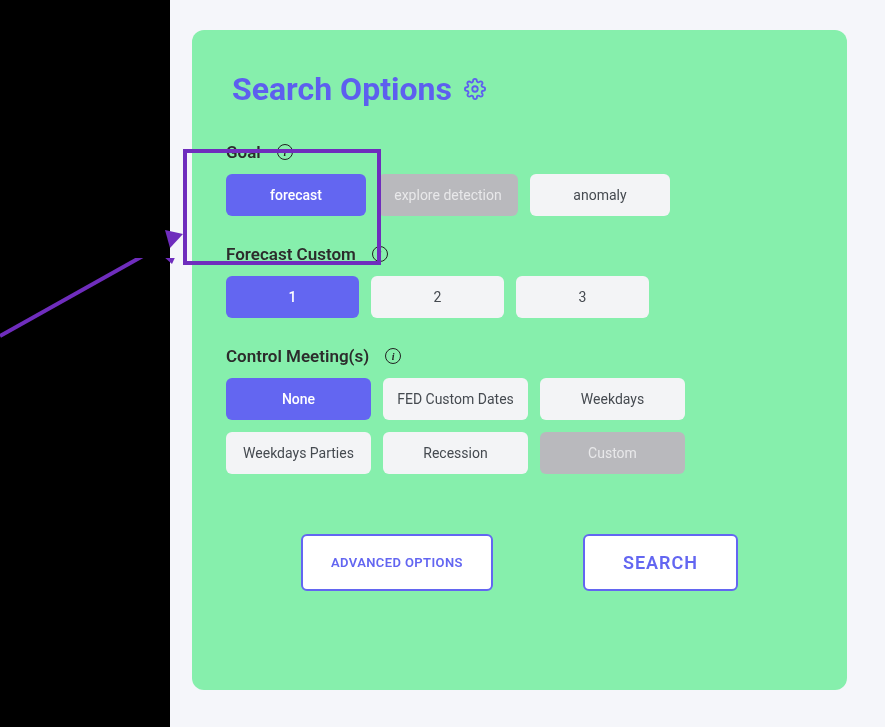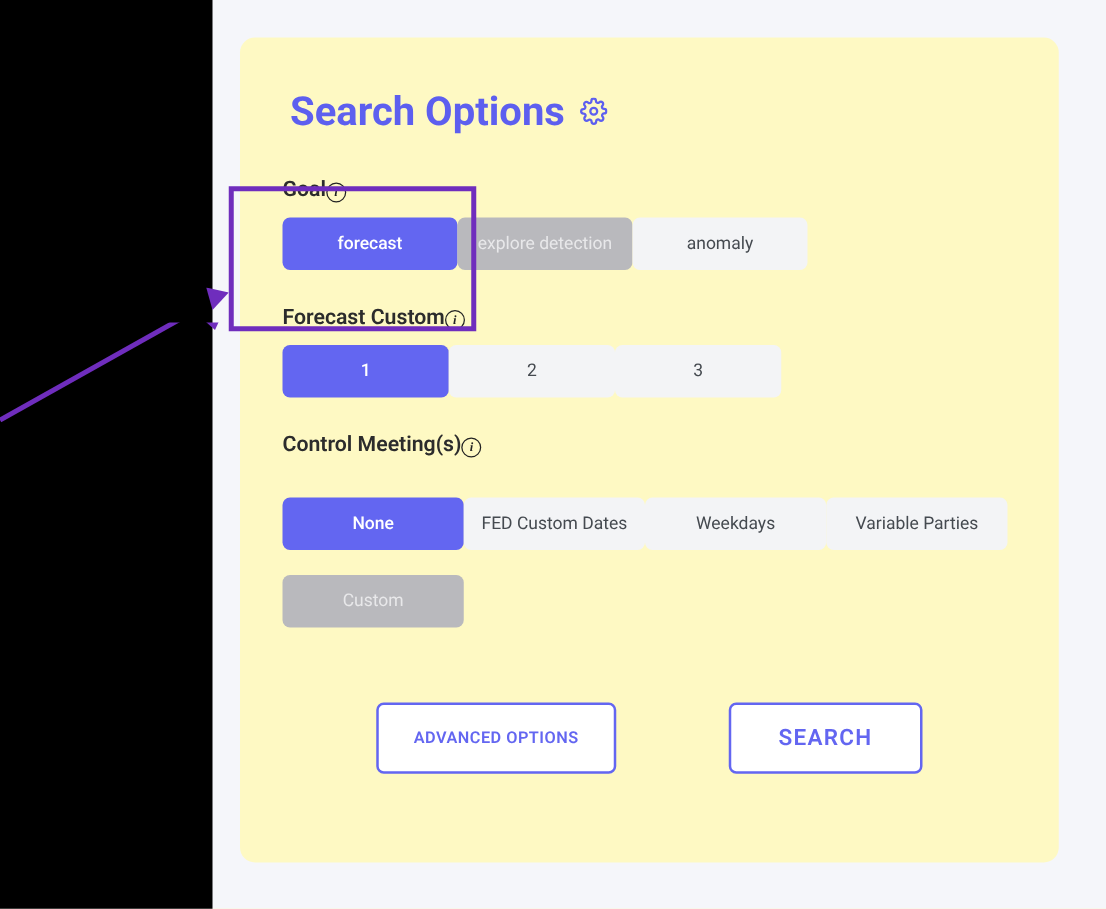--- a/index.html
+++ b/index.html
@@ -10,77 +10,77 @@
       height: 727px;
       position: relative;
     }
     .left-black { position: absolute; left: 0; top: 0; width: 170px; height: 727px; background: #000; }
     .card {
       position: absolute;
       left: 192px;
       top: 30px;
       width: 655px;
       min-height: 660px;
-      background: #fef9c3;
+      background: #86efac;
       border-radius: 12px;
       padding: 40px 34px 52px 34px;
     }
     .title-row { display: flex; align-items: center; gap: 12px; margin-bottom: 34px; margin-left:6px; }
     .title {
       font-size: 32px;
       font-weight: 700;
       color: #5d5fef;
     }
     .gear-icon { width: 22px; height: 22px; display:inline-flex; align-items:center; justify-content:center; }
     .gear-icon svg { width: 22px; height: 22px; }
 
     .section { margin-bottom: 28px; }
     .section-label {
       display: flex;
-      align-items: flex-end;
-      gap: 0;
+      align-items: center;
+      gap: 16px;
       font-size: 17px;
       font-weight: 600;
       color: #2c2c2c;
       margin-bottom: 12px;
     }
     .info-icon {
       width: 16px; height: 16px;
       border: 1.4px solid #222;
       border-radius: 50%;
       display: inline-flex;
       align-items: center;
       justify-content: center;
       font-size: 10px;
       font-weight: 700;
       color: #222;
       font-family: Georgia, serif;
       font-style: italic;
     }
 
-    .button-row { display: flex; flex-wrap: wrap; }
+    .button-row { display: flex; gap: 12px; flex-wrap: wrap; }
     .opt-btn {
       padding: 10px 8px;
       border-radius: 6px;
       font-size: 14px;
       text-align: center;
       cursor: pointer;
       border: none;
       min-width: 140px;
       height: 42px;
       display:flex;
       align-items:center;
       justify-content:center;
     }
     .opt-btn.selected { background: #6366f1; color: #fff; font-weight: 500; }
     .opt-btn.normal { background: #f3f4f6; color: #454a50; }
     .opt-btn.disabled { background: #b9b9bd; color: #e8e8ea; cursor: default; }
 
     .horizon-btn { min-width: 133px; }
-    .ctrl-btn { min-width: 145px; margin-top: 20px; }
+    .ctrl-btn { min-width: 145px; }
 
     .bottom-actions {
       display: flex;
       justify-content: center;
       gap: 90px;
       margin-top: 60px;
     }
     .outline-btn {
       border: 2px solid #6366f1;
       background: #fff;
@@ -159,21 +159,22 @@
 
   <div class="section">
     <div class="section-label">
       <span>Control Meeting(s)</span>
       <span class="info-icon">i</span>
     </div>
     <div class="button-row">
       <div class="opt-btn ctrl-btn selected">None</div>
       <div class="opt-btn ctrl-btn normal">FED Custom Dates</div>
       <div class="opt-btn ctrl-btn normal">Weekdays</div>
-      <div class="opt-btn ctrl-btn normal">Variable Parties</div>
+      <div class="opt-btn ctrl-btn normal">Weekdays Parties</div>
+      <div class="opt-btn ctrl-btn normal">Recession</div>
       <div class="opt-btn ctrl-btn disabled">Custom</div>
     </div>
   </div>
 
   <div class="bottom-actions">
     <div class="outline-btn small">ADVANCED OPTIONS</div>
     <div class="outline-btn big">SEARCH</div>
   </div>
 
 </div>

